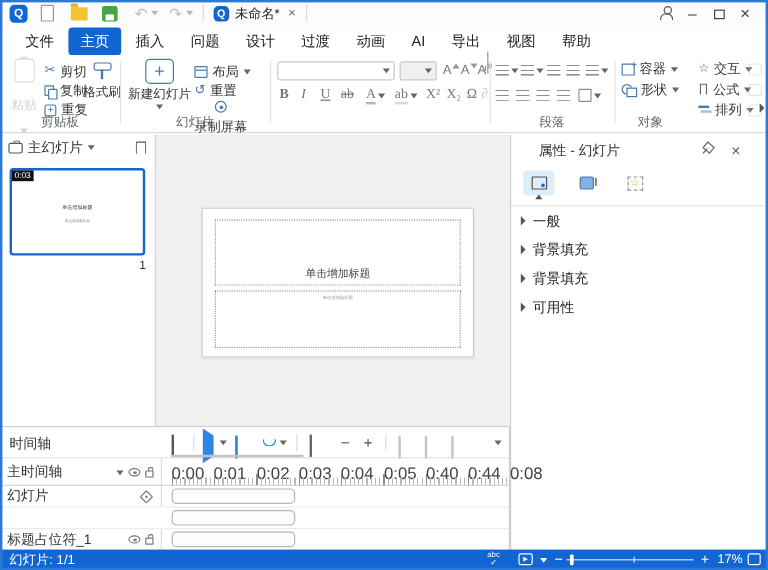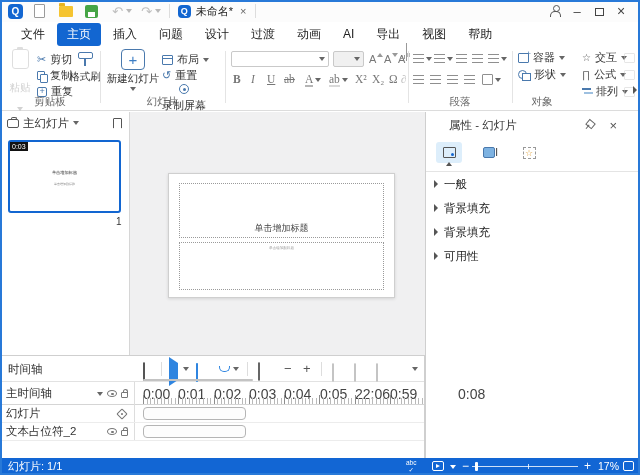--- a/index.html
+++ b/index.html
@@ -465,37 +465,40 @@
           <span class="i-eye"></span>
           <span class="i-lock"></span>
         </div>
         <div class="ab" style="left:135px;right:0;top:0;bottom:0;">
           <span class="ruler-lbl" style="left:8px;">0:00</span>
           <span class="ruler-lbl" style="left:43px;">0:01</span>
           <span class="ruler-lbl" style="left:79px;">0:02</span>
           <span class="ruler-lbl" style="left:114px;">0:03</span>
           <span class="ruler-lbl" style="left:149px;">0:04</span>
           <span class="ruler-lbl" style="left:185px;">0:05</span>
-          <span class="ruler-lbl" style="left:220px;">22:06</span>
-          <span class="ruler-lbl" style="left:255px;">0:59</span>
-          <span class="ruler-lbl" style="left:290px;margin-left:33px;">0:08</span>
+          <span class="ruler-lbl" style="left:220px;">0:40</span>
+          <span class="ruler-lbl" style="left:255px;">0:44</span>
+          <span class="ruler-lbl" style="left:290px;">0:08</span>
           <span class="ticks" style="left:8px;"></span>
           <span class="ticksmaj" style="left:8px;"></span>
         </div>
       </div>
       <div class="tl-row">
         <div class="tl-left">
           <span>幻灯片</span>
           <span class="i-tag" style="margin-left:auto;margin-right:2px;"></span>
         </div>
         <span class="bar"></span>
       </div>
       <div class="tl-row">
+        <span class="bar"></span>
+      </div>
+      <div class="tl-row">
         <div class="tl-left">
-          <span>文本占位符_2</span>
+          <span>标题占位符_1</span>
           <span class="i-eye" style="margin-left:auto;"></span>
           <span class="i-lock"></span>
         </div>
         <span class="bar"></span>
       </div>
     </div>
   </div>
 
   <div class="ab status">
     <span style="margin-left:8px;">幻灯片: 1/1</span>

